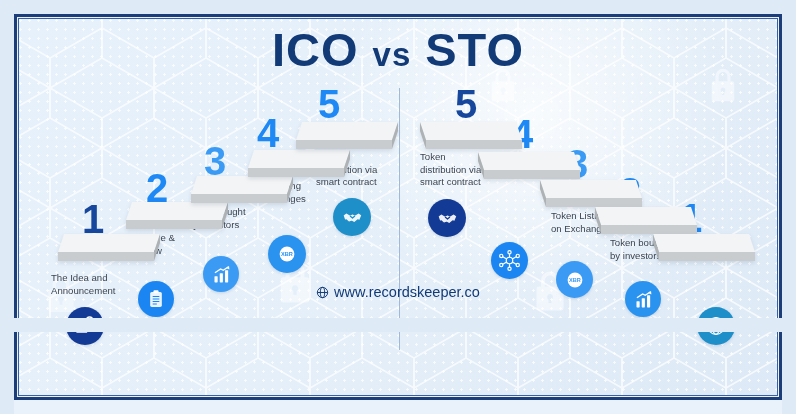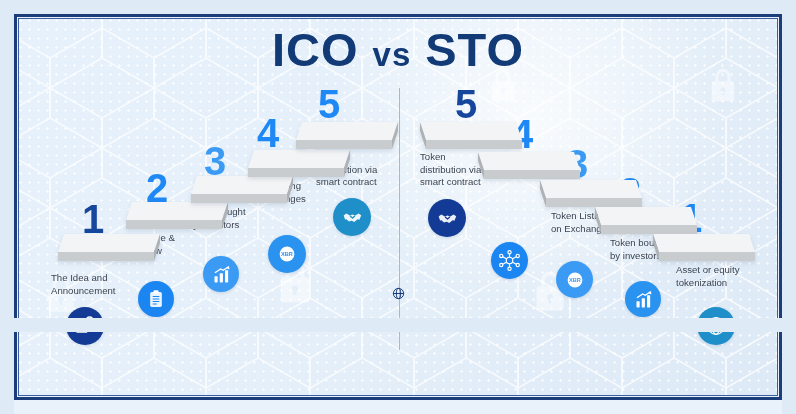--- a/index.html
+++ b/index.html
@@ -424,41 +424,40 @@
   <div class="step" style="left:645px; top:230px;">
     <div class="slab">
       <svg width="118" height="42" viewBox="0 0 118 42">
           <polygon points="8,4 104,4 110,22 14,22" fill="#f3f4f5"></polygon>
           <polygon points="14,22 110,22 110,31 14,31" fill="#c9cccf"></polygon>
           <polygon points="8,4 14,22 14,31 8,13" fill="#aeb2b5"></polygon>
         </svg>
     </div>
   </div>
   <div class="num" style="left:680px; top:198px; color:#1e88f5;">1</div>
-  <div class="caption" style="left:676px; top:264px; width:100px;">Asset or equity
-tokenization</div>
   <div class="badge" style="left:697px; top:307px; width:38px; height:38px; background:#1e8fc9;">
     <svg width="24" height="24" viewBox="0 0 24 24" fill="none" stroke="#ffffff" stroke-width="1.1">
         <circle cx="12" cy="12" r="8.4"></circle>
         <ellipse cx="12" cy="12" rx="3.6" ry="8.4"></ellipse>
         <line x1="3.6" y1="12" x2="20.4" y2="12"></line>
         <line x1="5" y1="7" x2="19" y2="7"></line>
         <line x1="5" y1="17" x2="19" y2="17"></line>
         <circle cx="12" cy="12" r="2.1" fill="#ffffff" stroke="none"></circle>
       </svg>
   </div>
 
   <div class="footer">
     <span class="globe">
       <svg width="13" height="13" viewBox="0 0 24 24" fill="none" stroke="#123a77" stroke-width="1.8">
           <circle cx="12" cy="12" r="9.5"></circle>
           <ellipse cx="12" cy="12" rx="4" ry="9.5"></ellipse>
           <line x1="2.5" y1="12" x2="21.5" y2="12"></line>
         </svg>
     </span>
+    <span>www.recordskeeper.co</span>
   </div>
 
   <div class="edge-l"></div>
   <div class="edge-r"></div>
   <div class="edge-t"></div>
   <div class="edge-b"></div>
   <div class="frame-outer"></div>
   <div class="frame-inner"></div>
 
 </div>

